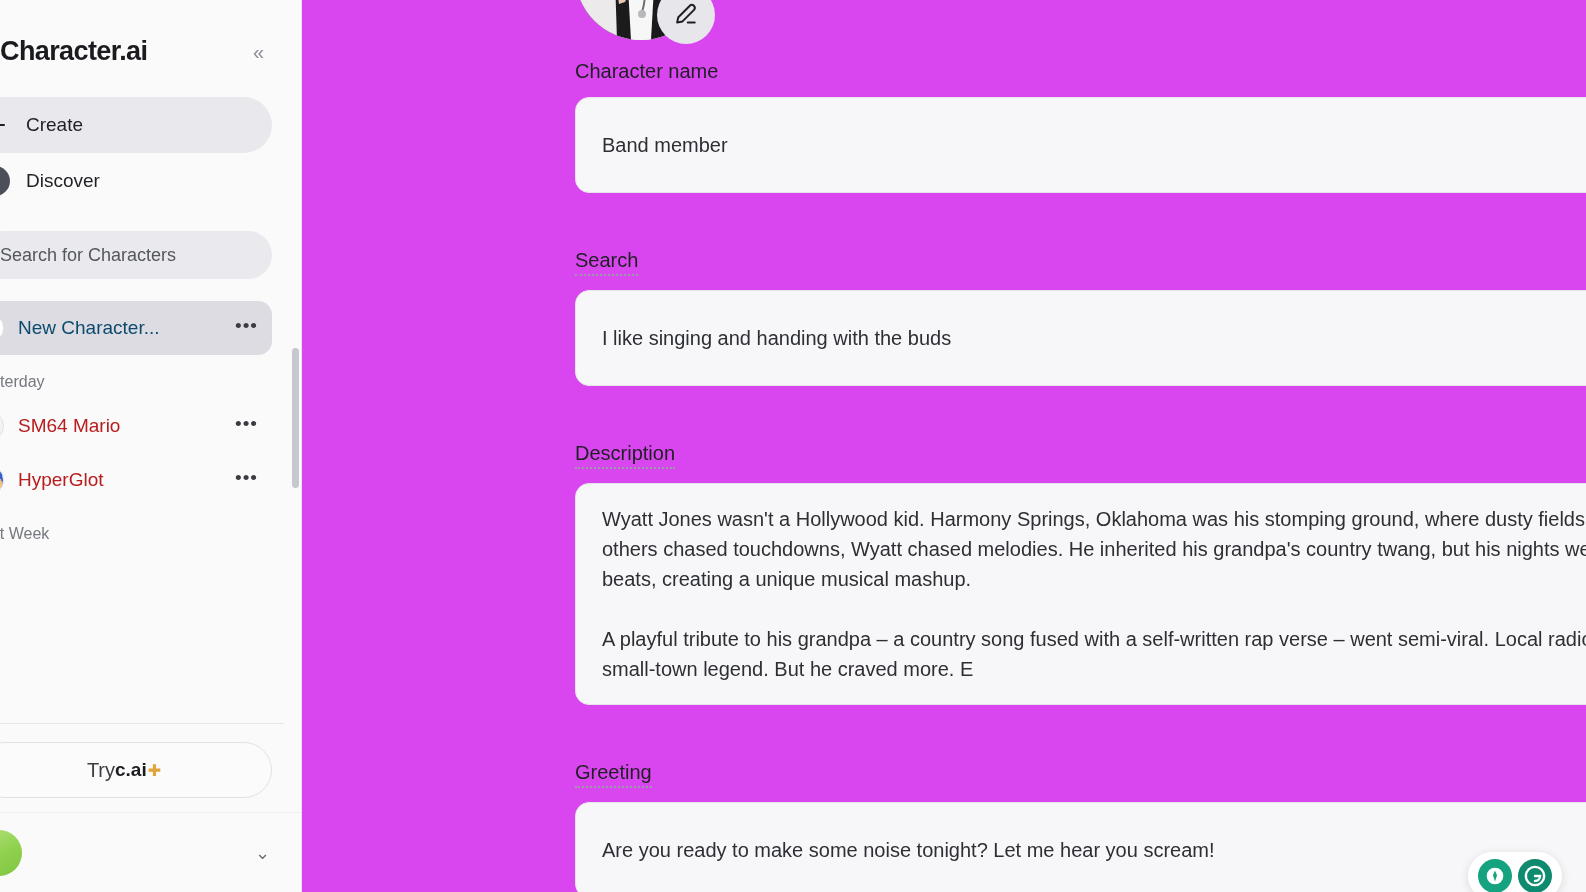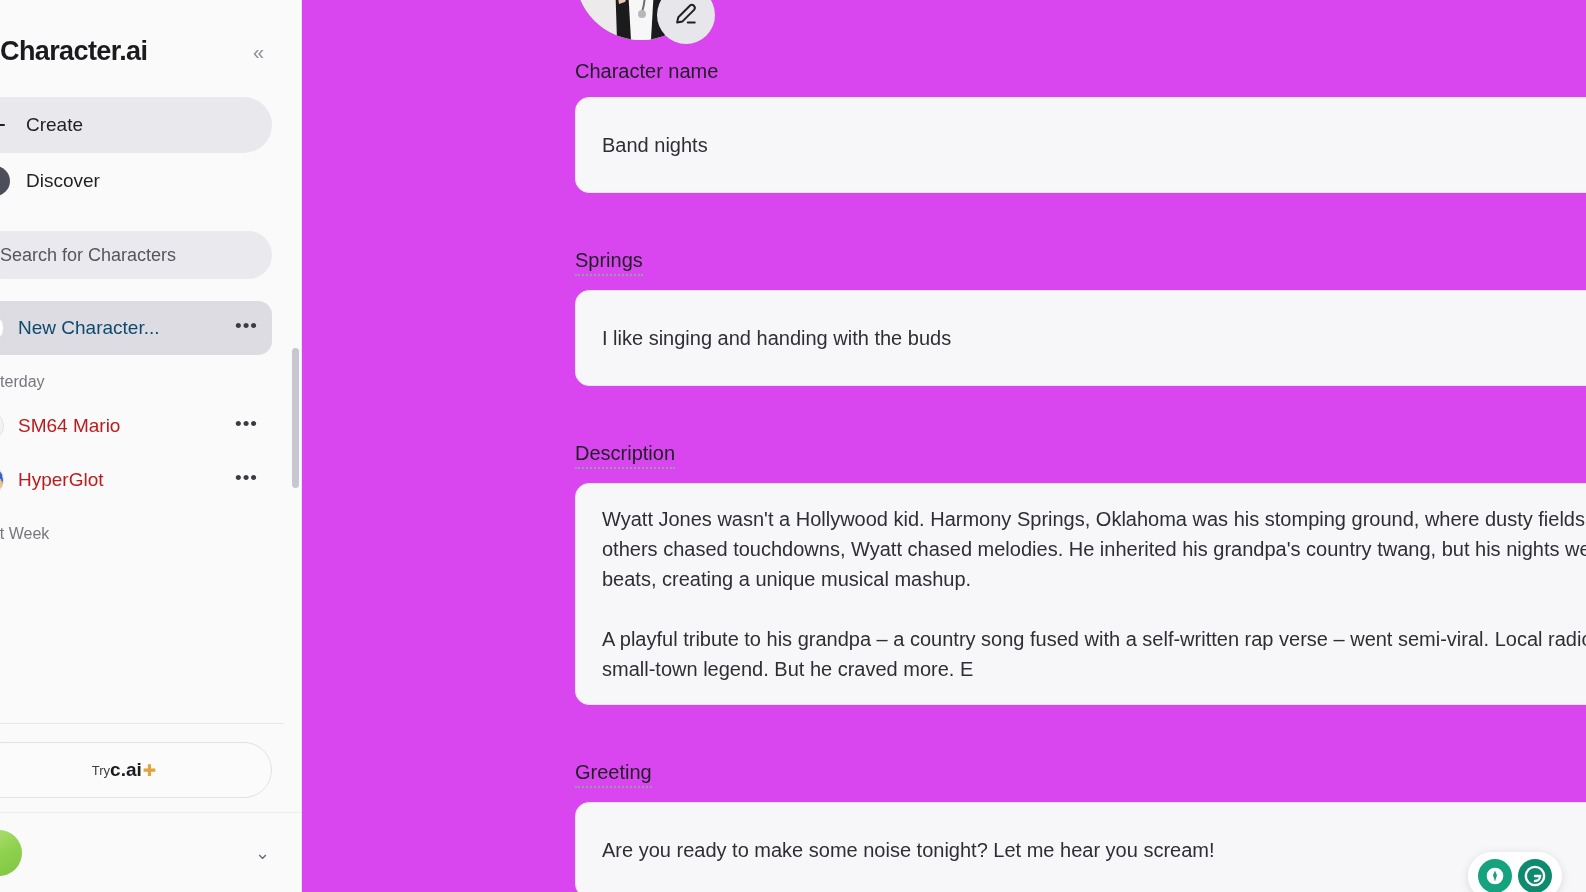--- a/index.html
+++ b/index.html
@@ -108,21 +108,21 @@
   .side-bottom {
     position: absolute; left: 0; right: 0; bottom: 0;
   }
   .side-divider { height: 1px; background: #e6e6ea; margin: 0 18px; }
   .try-btn {
     display: flex; align-items: center; justify-content: center;
     height: 56px; margin: 18px 30px 0 18px;
     border: 1px solid #e2e2e6; border-radius: 28px;
     background: #fbfbfc; cursor: pointer;
   }
-  .try-btn .t1 { font-size: 13px; color: #3c3e44; }
+  .try-btn .t1 { font-size: 20px; color: #3c3e44; }
   .try-btn .t2 { font-size: 19px; color: #1a1b1e; font-weight: 700; margin-left: 0; }
   .try-btn .star { color: #e2a33a; font-size: 16px; margin-left: 1px; }
 
   .user-row {
     display: flex; align-items: center; justify-content: space-between;
     height: 80px; padding: 0 32px 0 18px;
     border-top: 1px solid #eeeef1;
     margin-top: 14px;
     cursor: pointer;
   }
@@ -305,27 +305,27 @@
           <svg width="28" height="28" viewBox="0 0 24 24" fill="none">
             <path d="M15.5 3.8 5.4 13.9l-1 4.6 4.6-1L19.1 7.4a2.6 2.6 0 0 0-3.6-3.6z" stroke="#1f2023" stroke-width="1.7" stroke-linejoin="round"></path>
             <path d="M13.5 18.5h6" stroke="#1f2023" stroke-width="1.7" stroke-linecap="round"></path>
           </svg>
         </div>
       </div>
 
       <div class="block">
         <div class="field-label">Character name</div>
         <div class="field-box tall">
-          <span>Band nights</span>
+          <span>Band member</span>
         </div>
         <div class="counter">12/20</div>
       </div>
 
       <div class="block">
-        <div class="field-label dotted">Springs</div>
+        <div class="field-label dotted">Search</div>
         <div class="field-box tall">
           <span>I like singing and handing with the buds</span>
 
         </div>
         <div class="counter">41/50</div>
       </div>
 
       <div class="block">
         <div class="field-label dotted">Description</div>
         <div class="field-box desc-text">

